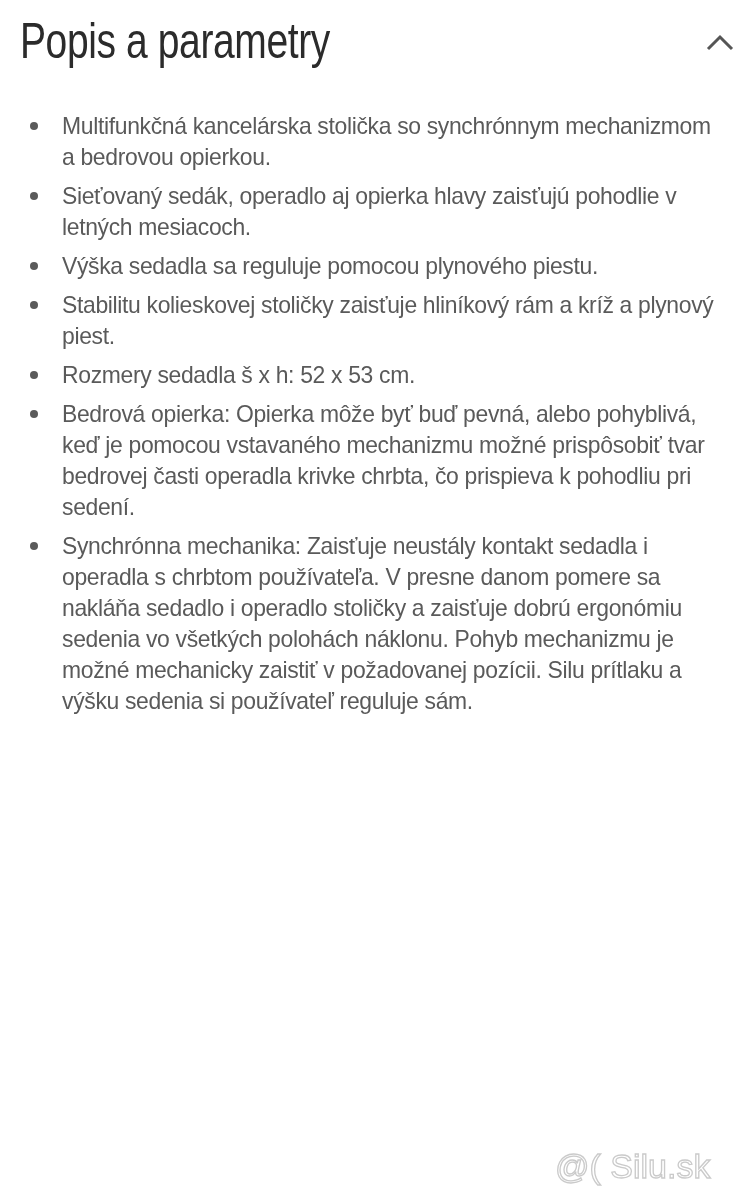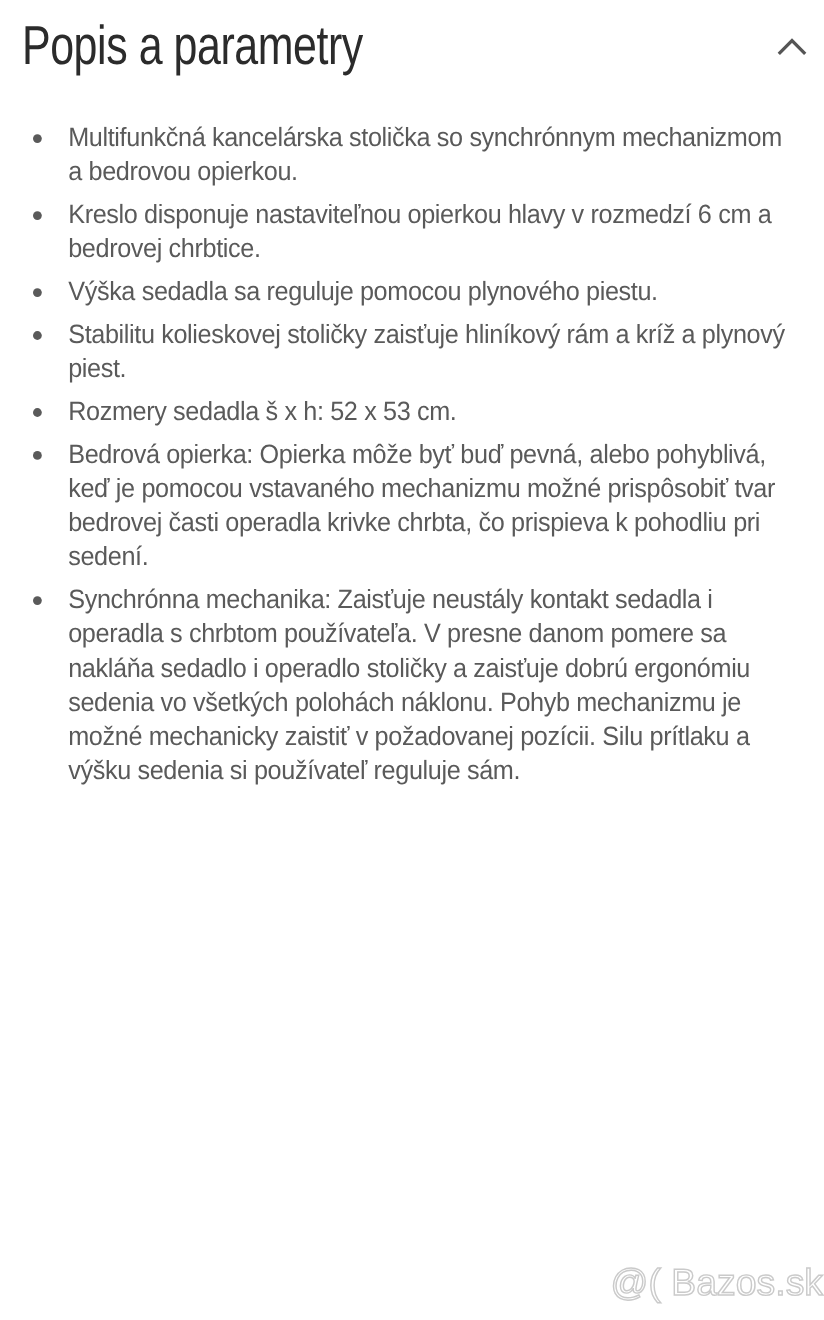--- a/index.html
+++ b/index.html
@@ -106,21 +106,21 @@
   </div>
 </div>
 
 <ul class="feature-list">
   <li class="feature-item">
     <span class="bullet"></span>
     <span class="txt">Multifunkčná kancelárska stolička so synchrónnym mechanizmom a bedrovou opierkou.</span>
   </li>
   <li class="feature-item">
     <span class="bullet"></span>
-    <span class="txt">Kreslo disponuje nastaviteľnou opierkou hlavy v rozmedzí 6 cm a bedrovej chrbtice.</span>
+    <span class="txt">Sieťovaný sedák, operadlo aj opierka hlavy zaisťujú pohodlie v letných mesiacoch.</span>
   </li>
   <li class="feature-item">
     <span class="bullet"></span>
     <span class="txt">Výška sedadla sa reguluje pomocou plynového piestu.</span>
   </li>
   <li class="feature-item">
     <span class="bullet"></span>
     <span class="txt">Stabilitu kolieskovej stoličky zaisťuje hliníkový rám a kríž a plynový piest.</span>
   </li>
   <li class="feature-item">
@@ -130,13 +130,13 @@
   <li class="feature-item">
     <span class="bullet"></span>
     <span class="txt">Bedrová opierka: Opierka môže byť buď pevná, alebo pohyblivá, keď je pomocou vstavaného mechanizmu možné prispôsobiť tvar bedrovej časti operadla krivke chrbta, čo prispieva k pohodliu pri sedení.</span>
   </li>
   <li class="feature-item">
     <span class="bullet"></span>
     <span class="txt">Synchrónna mechanika: Zaisťuje neustály kontakt sedadla i operadla s chrbtom používateľa. V presne danom pomere sa nakláňa sedadlo i operadlo stoličky a zaisťuje dobrú ergonómiu sedenia vo všetkých polohách náklonu. Pohyb mechanizmu je možné mechanicky zaistiť v požadovanej pozícii. Silu prítlaku a výšku sedenia si používateľ reguluje sám.</span>
   </li>
 </ul>
 
-<div class="watermark">@( Bazos.sk</div>
+<div class="watermark">@( Silu.sk</div>
 
 </body></html>

